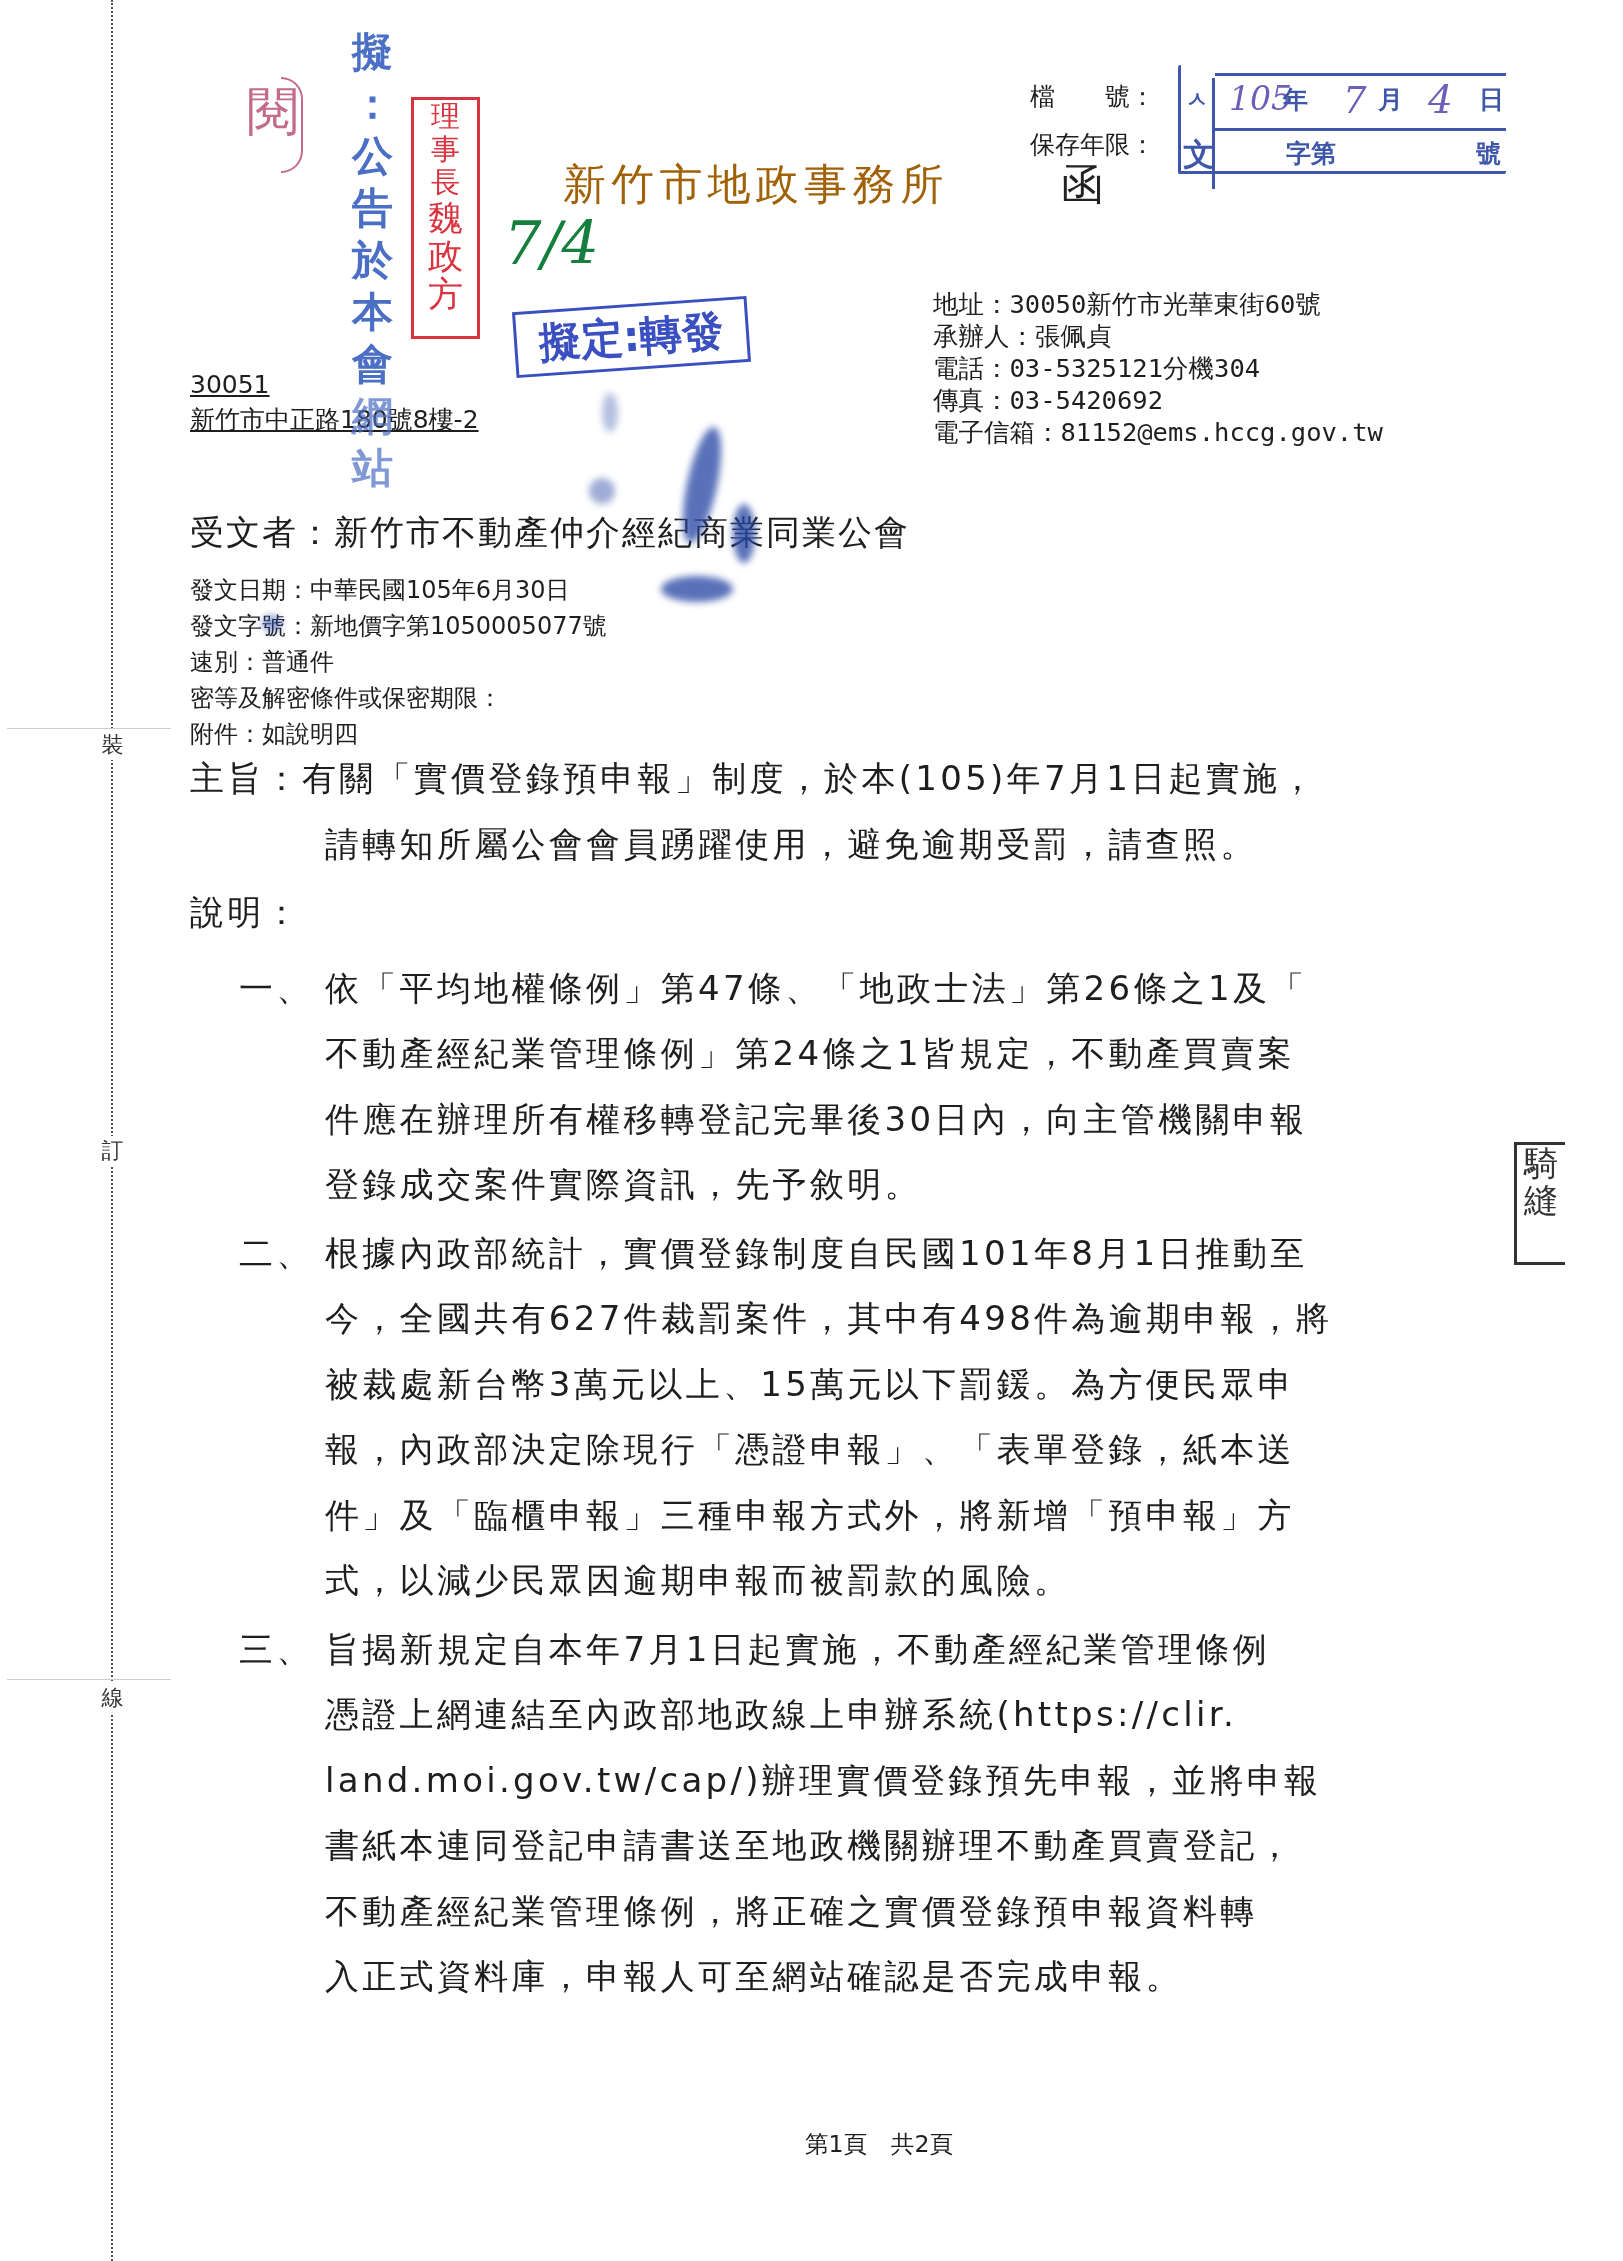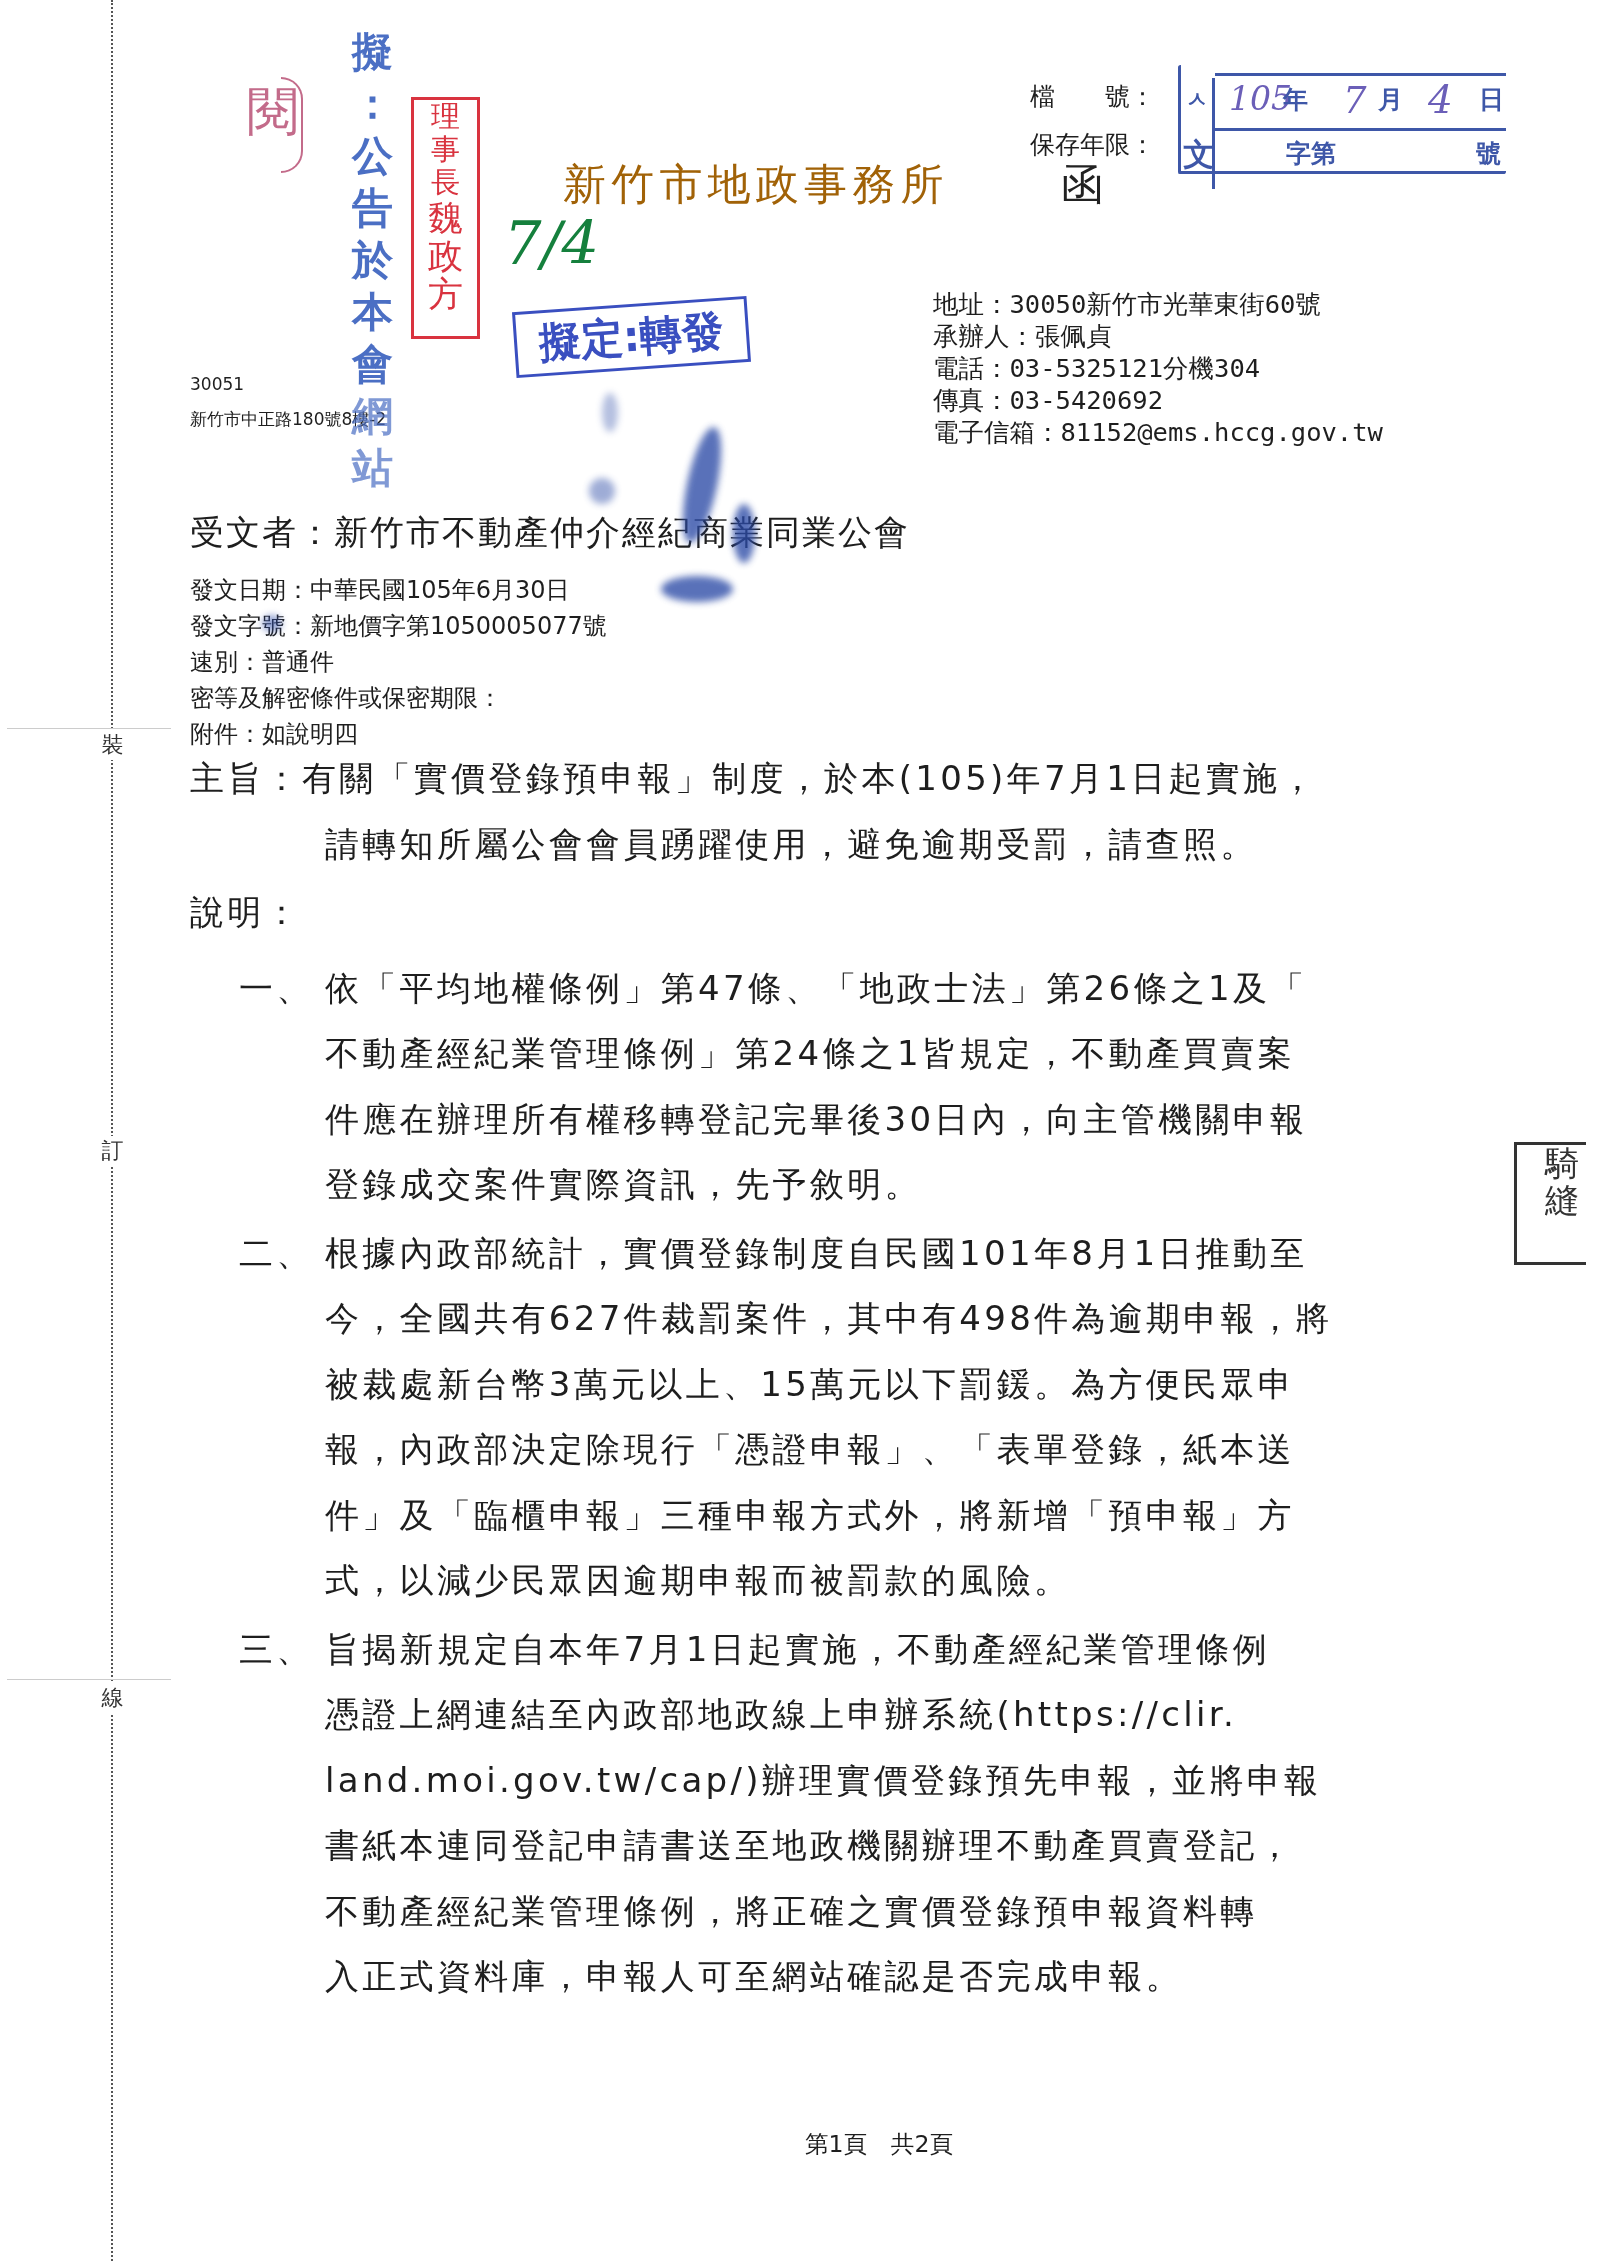--- a/index.html
+++ b/index.html
@@ -25,21 +25,21 @@
   .hand { color:#6b5fb8; font-family:"DejaVu Serif", serif; font-style:italic; }
 
   
   .doc-title { position:absolute; left:563px; top:156px; font-size:43px; letter-spacing:5.2px; color:#a16207;text-align:center; }
   .doc-type { position:absolute; left:1061px; top:156px; font-size:43px; color:#222; }
 
   
   .contact { position:absolute; left:933px; top:288px; font-family:"DejaVu Sans Mono", monospace; font-size:25.5px; line-height:32px; }
 
   
-  .recv-addr { position:absolute; left:190px; top:367px; font-size:17px; line-height:35px; }
+  .recv-addr { position:absolute; left:190px; top:367px; font-size:25px; line-height:35px;text-decoration:underline; }
 
   
   .meta { position:absolute; left:190px;margin-top:40px; }
   .recipient { top:470px; font-size:34px; letter-spacing:2px; }
   .meta-line { font-size:24px; }
 
   
   .body-text { position:absolute; font-size:34px; letter-spacing:3.3px; color:#1e1e1e; white-space:nowrap; }
 
   
@@ -49,21 +49,21 @@
   .stamp-pink { position:absolute; left:247px; top:77px; width:59px; height:92px; color:#c36b8a; font-size:52px; }
   .stamp-pink .paren { position:absolute; left:34px; top:0; width:19.6px; height:92px; border:2.6px solid #c36b8a; border-left:none; border-radius:0 26px 26px 0; }
   .stamp-vertical { position:absolute; left:340px; top:26px; width:65px; color:#4b6fc4; font-size:41px; text-align:center; line-height:52px; font-weight:bold; }
   .date-hand { position:absolute; left:504px; top:209px; color:#15803d; font-size:59px; font-family:"DejaVu Serif", serif; font-style:italic; }
   .stamp-forward { position:absolute; left:514px; top:304px; width:229px; height:60px; border:3.9px solid #3a4fc0;
                    color:#3a4fc0; font-size:42px; font-weight:bold; text-align:center; line-height:60px;
                    transform:rotate(-4deg); }
   .smudge { position:absolute; border-radius:50%; background:#2b4aa6; opacity:0.78; filter:blur(3.9px); }
 
   .seal { position:absolute; left:1514px; top:1142px; width:48px; height:117px; border:3.3px solid #333; border-right:none; color:#333;
-          font-size:34px; line-height:37px; text-align:center;padding-left:21px; }
+          font-size:34px; line-height:37px; text-align:center; }
 
   .page-num { position:absolute; left:805px; top:2128px; font-size:23.6px; word-spacing:19.6px; }
 </style>
 </head>
 <body>
 
 <div class="bind-line"></div>
 <div class="bind-hr" style="top:728px"></div>
 <div class="bind-hr" style="top:1679px"></div>
 <div class="bind-char" style="top:730px">裝</div>

